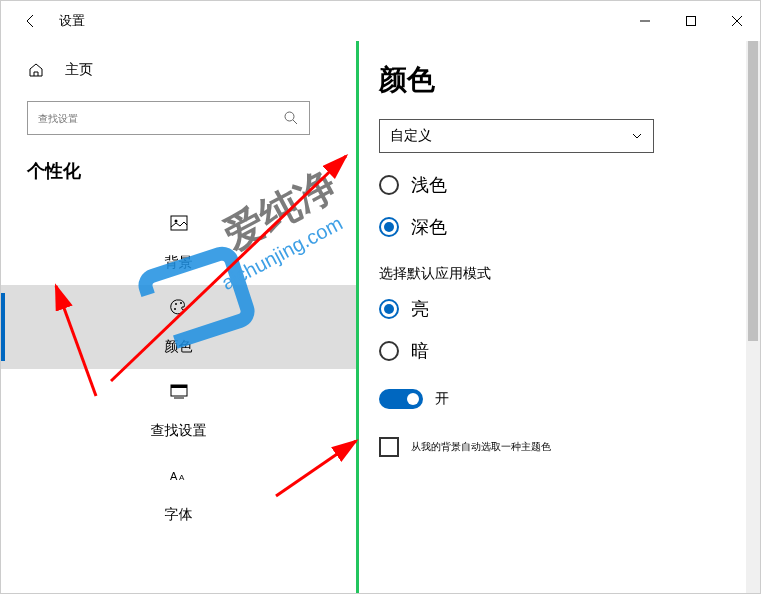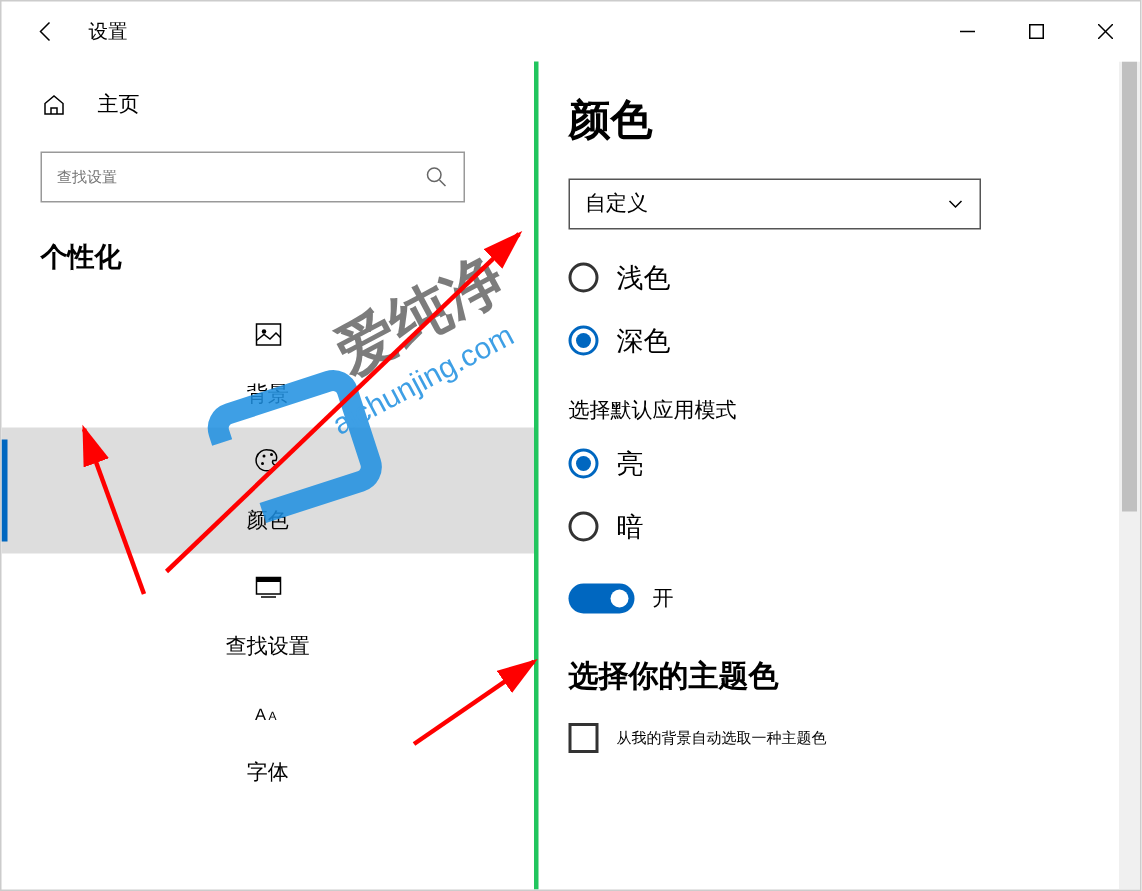--- a/index.html
+++ b/index.html
@@ -194,21 +194,20 @@
           <div class="radio-circle"></div>
           <span>暗</span>
         </div>
       </div>
 
     <div class="toggle-row">
       <div class="toggle"></div>
       <span class="toggle-label">开</span>
     </div>
 
-    <div class="sub-heading">选择你的主题色</div>
     <div class="checkbox-row">
       <div class="checkbox"></div>
       <span>从我的背景自动选取一种主题色</span>
     </div>
   </div>
 </div>
 
 <svg class="watermark" width="280" height="230">
   <g transform="rotate(-28 140 115)">
     <rect x="40" y="110" width="90" height="70" rx="10" fill="none" stroke="#1D8FE1" stroke-width="14" stroke-dasharray="220 60" transform="rotate(10 85 145)"></rect>

